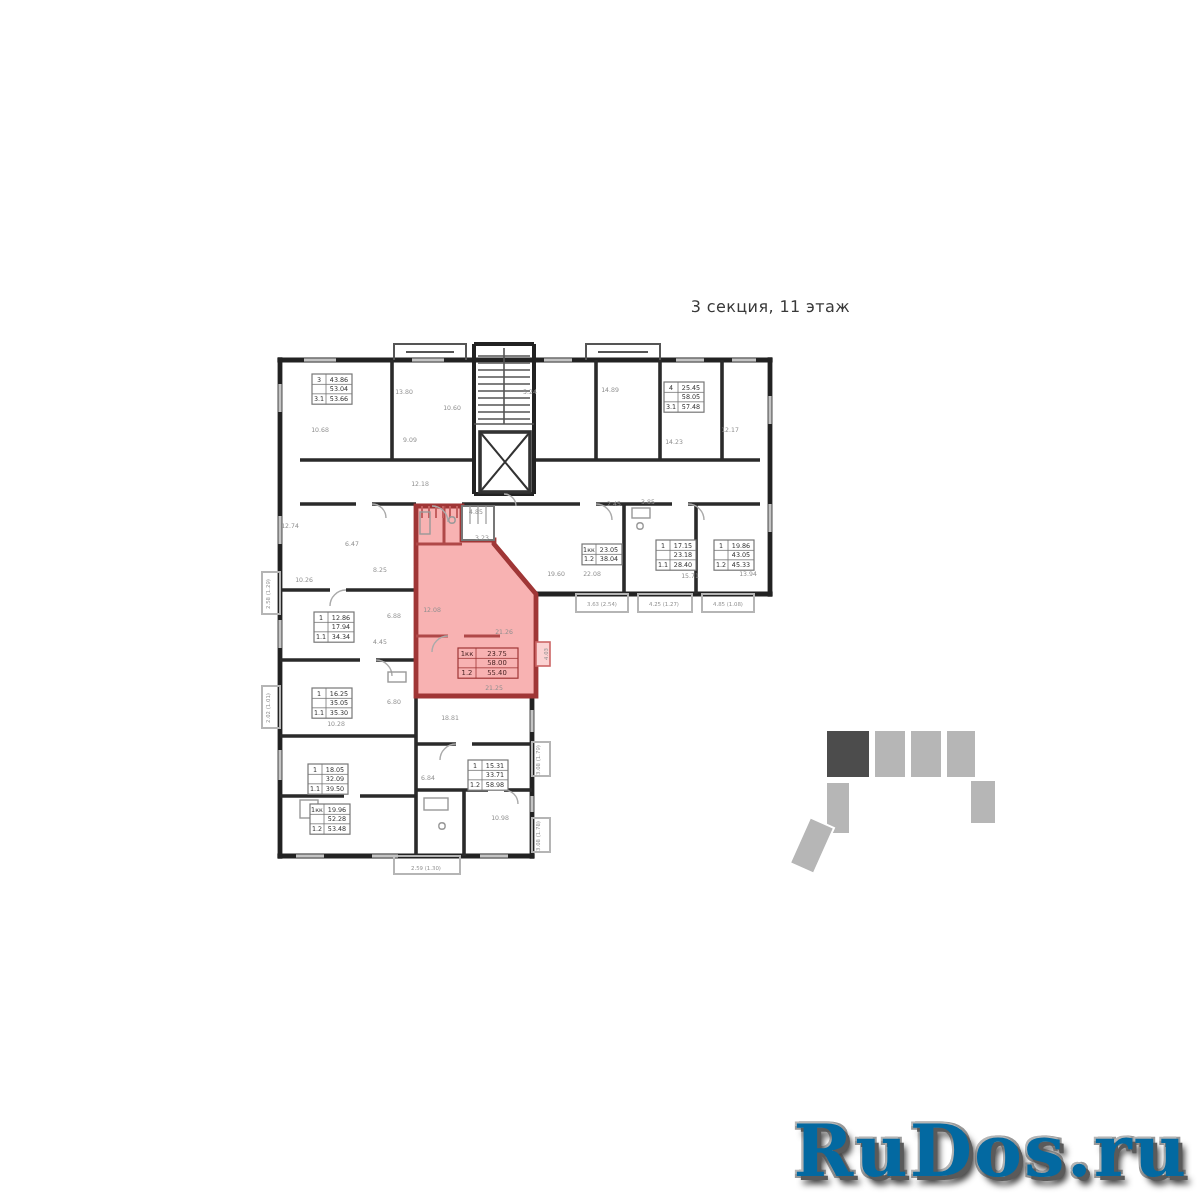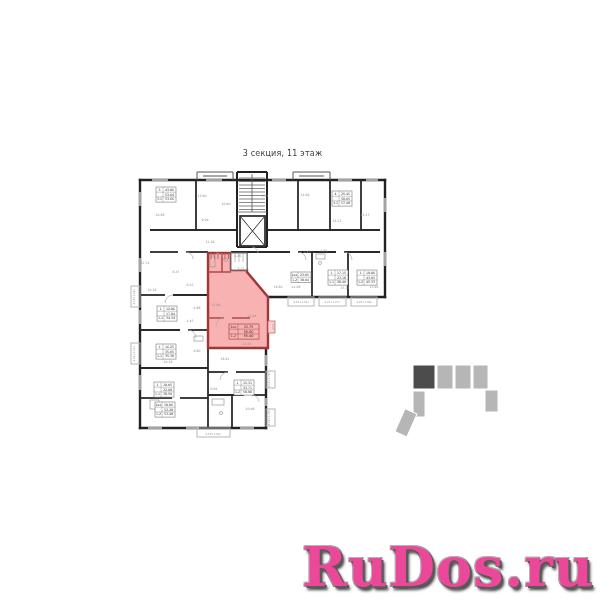--- a/index.html
+++ b/index.html
@@ -1,23 +1,23 @@
 <!DOCTYPE html>
 <html><head>
 <meta charset="utf-8">
 <style>
   html,body{margin:0;padding:0;}
   body{width:600px;height:600px;position:relative;background:#ffffff;overflow:hidden;
        font-family:"DejaVu Sans",sans-serif;}
-  .title{position:absolute;left:140px;top:149px;width:285px;text-align:center;
+  .title{position:absolute;left:140px;top:149px;width:285px;text-align:right;
          font-size:8px;color:#3a3a3a;letter-spacing:.2px;}
   svg.plan{position:absolute;left:0;top:0;font-family:"DejaVu Sans",sans-serif;}
   .watermark{position:absolute;right:6px;bottom:6px;
-     font-family:"DejaVu Serif",serif;font-weight:bold;font-size:54px;line-height:1;
-     color:#ec4899;letter-spacing:1px;
+     font-family:"DejaVu Serif",serif;font-weight:bold;font-size:36px;line-height:1;
+     color:#0369a1;letter-spacing:1px;
      text-shadow:2px 2px 0 #5a5a5a,3px 4px 3px #3f3f3f,-1px -1px 0 #b5b5b5,
                  1px -1px 0 #9a9a9a,-1px 1px 0 #9a9a9a;margin-top:34px;}
 </style>
 </head>
 <body>
 
 <div class="title">3 секция, 11 этаж</div>
 
 <svg class="plan" width="600" height="600" viewBox="0 0 600 600">
 

